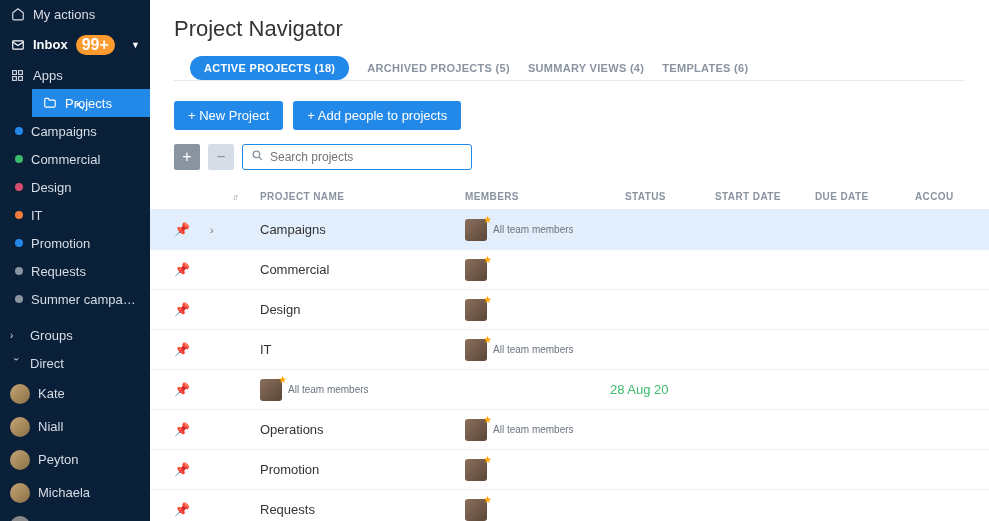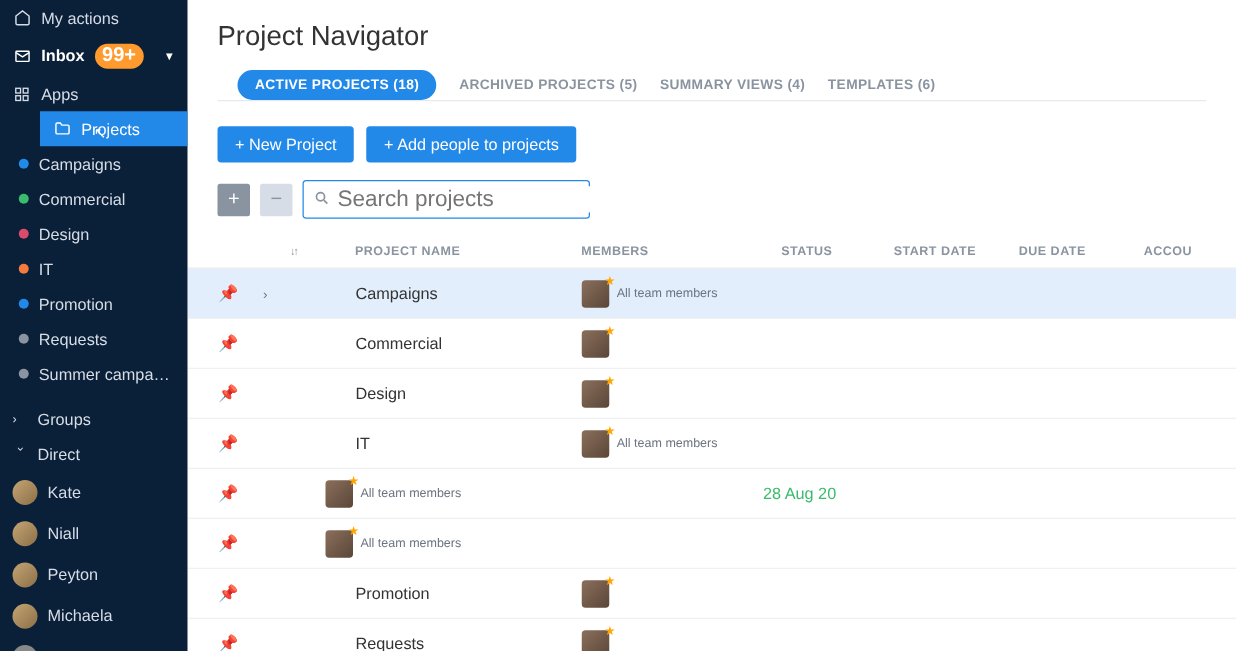--- a/index.html
+++ b/index.html
@@ -27,29 +27,29 @@
 .title { font-size: 22px; font-weight: 500; color: #333; margin-bottom: 14px; }
 .tabs { display: flex; gap: 18px; align-items: center; border-bottom: 1px solid #e6e9ed; padding-bottom: 0; }
 .tab { font-size: 11px; font-weight: 600; color: #8a94a0; letter-spacing: 0.3px; padding: 6px 0; cursor: pointer; }
 .tab.pill { background: #2289e9; color: #fff; border-radius: 14px; padding: 6px 14px; margin-left: 16px; }
 .actions { display: flex; gap: 10px; padding: 20px 24px 14px 24px; }
 .btn { background: #2289e9; color: #fff; border: none; border-radius: 3px; padding: 7px 14px; font-size: 13px; font-weight: 500; cursor: pointer; }
 .searchrow { display: flex; gap: 8px; padding: 0 24px 14px 24px; align-items: center; }
 .sqbtn { width: 26px; height: 26px; border: none; border-radius: 2px; background: #8a94a0; color: #fff; font-size: 16px; cursor: pointer; display: flex; align-items: center; justify-content: center; }
 .sqbtn.light { background: #d7dde6; color: #8a94a0; }
 .searchbox { display: flex; align-items: center; border: 1.5px solid #2289e9; border-radius: 3px; padding: 4px 8px; width: 230px; gap: 6px; }
-.searchbox input { border: none; outline: none; font-size: 18px; flex: 1; }
+.searchbox input { border: none; outline: none; font-size: 12px; flex: 1; }
 .mag { color: #8a94a0; font-size: 13px; }
 
 
 .thead { display: flex; padding: 0 24px; font-size: 10px; font-weight: 600; color: #8a94a0; letter-spacing: 0.4px; border-bottom: 1px solid #e6e9ed; height: 26px; align-items: center; }
 .col-pin { width: 36px; }
 .col-exp { width: 22px; }
 .col-sq { width: 28px; }
-.col-name { flex: 1.3; display: flex; align-items: flex-start; gap: 4px; margin-left: 24px; }
+.col-name { flex: 1.3; display: flex; align-items: flex-start; gap: 4px; }
 .col-mem { width: 160px; }
 .col-stat { width: 90px; }
 .col-start { width: 100px; }
 .col-due { width: 100px; }
 .col-accou { width: 50px; overflow: hidden; }
 .rows { overflow-y: auto; flex: 1; }
 .row { display: flex; padding: 0 24px; height: 40px; align-items: center; border-bottom: 1px solid #eef0f3; font-size: 13px; }
 .row.sel { background: #e3eefc; }
 .pin { color: #2289e9; font-size: 13px; }
 .pin.muted { color: #c3cad4; }
@@ -306,20 +306,23 @@
     </div>
     <div class="col-stat"></div>
     <div class="col-start"></div>
     <div class="col-due"><span class="due">28 Aug 20</span></div>
     <div class="col-accou"></div>
         </div>
         <div class="row">
     <div class="col-pin"><span class="pin muted">📌</span></div>
     <div class="col-exp"></div>
     <div class="col-sq"><span class="sq" style="background:#f5c344"></span></div>
+    <div class="col-name">
+            <span class="pname">Operations</span>
+          </div>
     <div class="col-mem">
       <div class="memwrap">
         <span class="mavatar">
                 <span class="star">★</span>
               </span>
         <span class="memtxt">All team members</span>
       </div>
     </div>
     <div class="col-stat"></div>
     <div class="col-start"></div>

